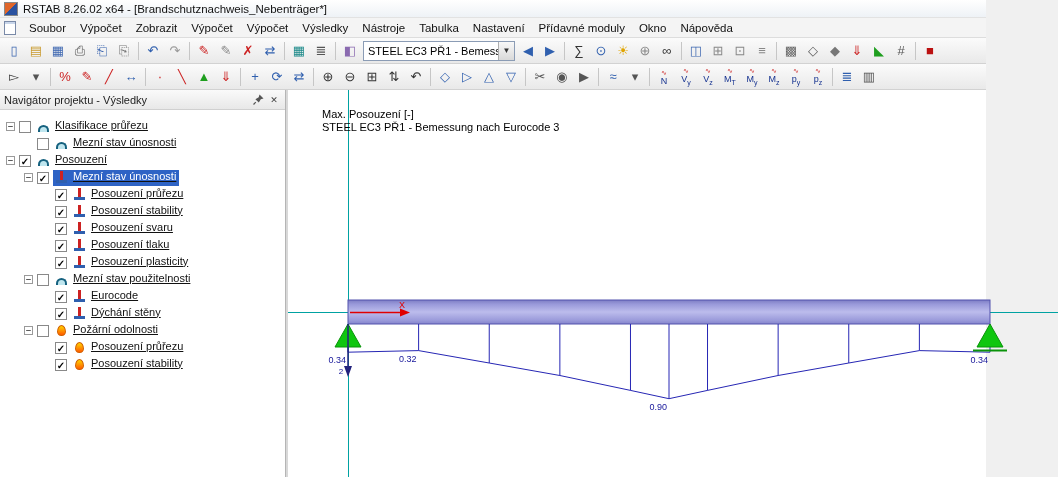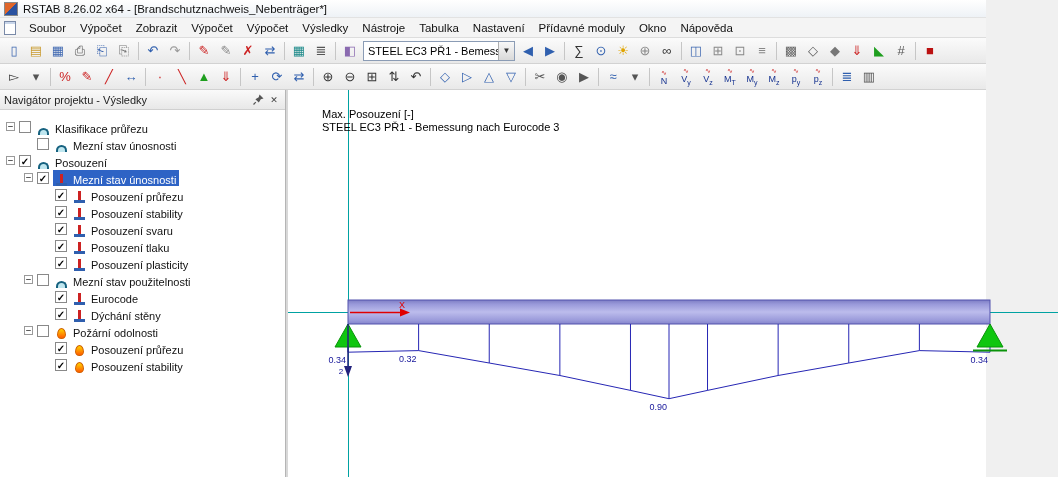--- a/index.html
+++ b/index.html
@@ -33,21 +33,21 @@
   .nav-header .spacer{flex:1;}
   .nav-btn{width:14px;height:14px;display:flex;align-items:center;justify-content:center;font-size:9px;color:#444;margin-left:2px;cursor:default;}
   .splitter{width:2px;flex:none;background:#d8d8d8;cursor:col-resize;}
 
   
   .tree{flex:1;overflow:hidden;padding-top:8px;font-size:11px;color:#111;}
   .tree-row{height:17px;display:flex;align-items:center;white-space:nowrap;}
   .expander{width:9px;height:9px;flex:none;border:1px solid #9a9a9a;background:#fff;color:#222;font-size:9px;line-height:7px;text-align:center;margin-right:4px;font-family:"DejaVu Sans Mono",monospace;box-sizing:border-box;}
   .expander.empty{border:none;background:transparent;}
   .checkbox{width:12px;height:12px;flex:none;border:1px solid #898989;background:#fff;margin-right:4px;font-size:10px;line-height:11px;text-align:center;color:#000;font-weight:bold;box-sizing:border-box;}
-  .row-label{display:flex;align-items:flex-end;height:16px;padding:0 3px 0 1px;}
+  .row-label{display:flex;align-items:flex-start;height:16px;padding:0 3px 0 1px;text-decoration:underline;}
   .row-label.selected{background:#2e63c5;}
   .row-label.selected .lab{color:#fff;}
   .lab{margin-left:4px;}
   .tree-icon{width:15px;height:13px;flex:none;display:flex;align-items:flex-end;justify-content:center;}
   .icon-arc{width:11px;height:7px;border:2px solid #15617f;border-bottom:none;border-radius:6px 6px 0 0;background:#bfe6ef;box-sizing:border-box;}
   .icon-design{position:relative;width:13px;height:12px;}
   .icon-design::before{content:"";position:absolute;left:5px;top:0;width:3px;height:9px;background:#cc2222;}
   .icon-design::after{content:"";position:absolute;left:1px;bottom:0;width:11px;height:3px;background:#2f5fae;}
   .icon-flame{width:9px;height:11px;background:linear-gradient(180deg,#ffd400 0%,#ff9000 55%,#ff5a00 100%);border:1px solid #d06000;border-radius:50% 50% 46% 46%/62% 62% 38% 38%;box-sizing:border-box;}
 

